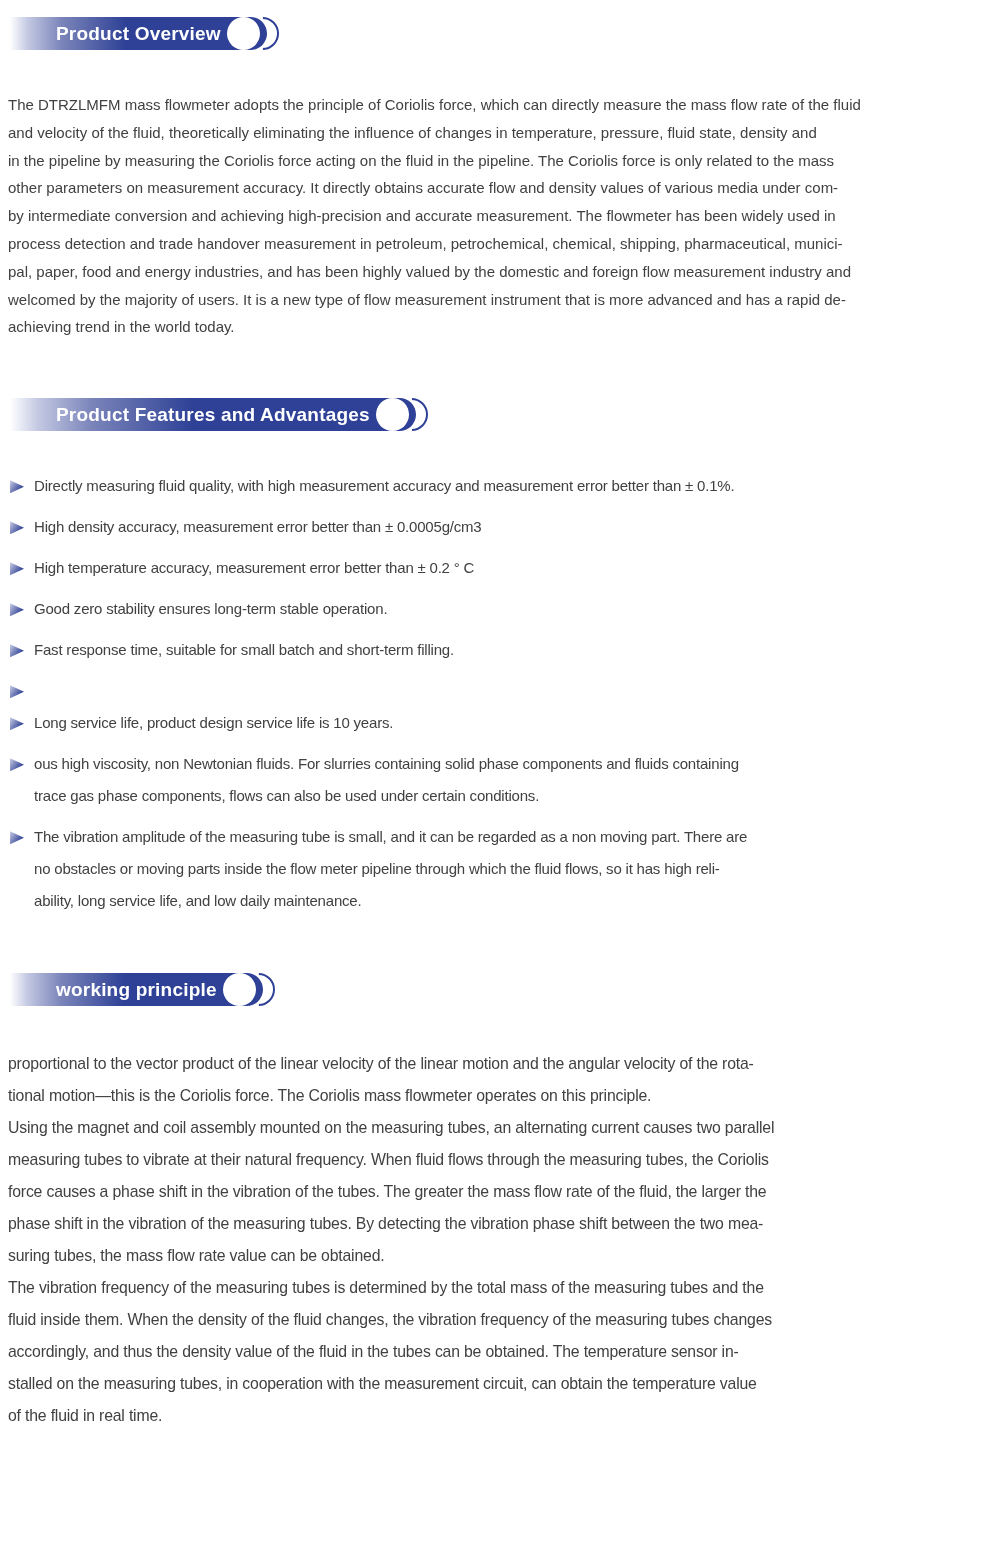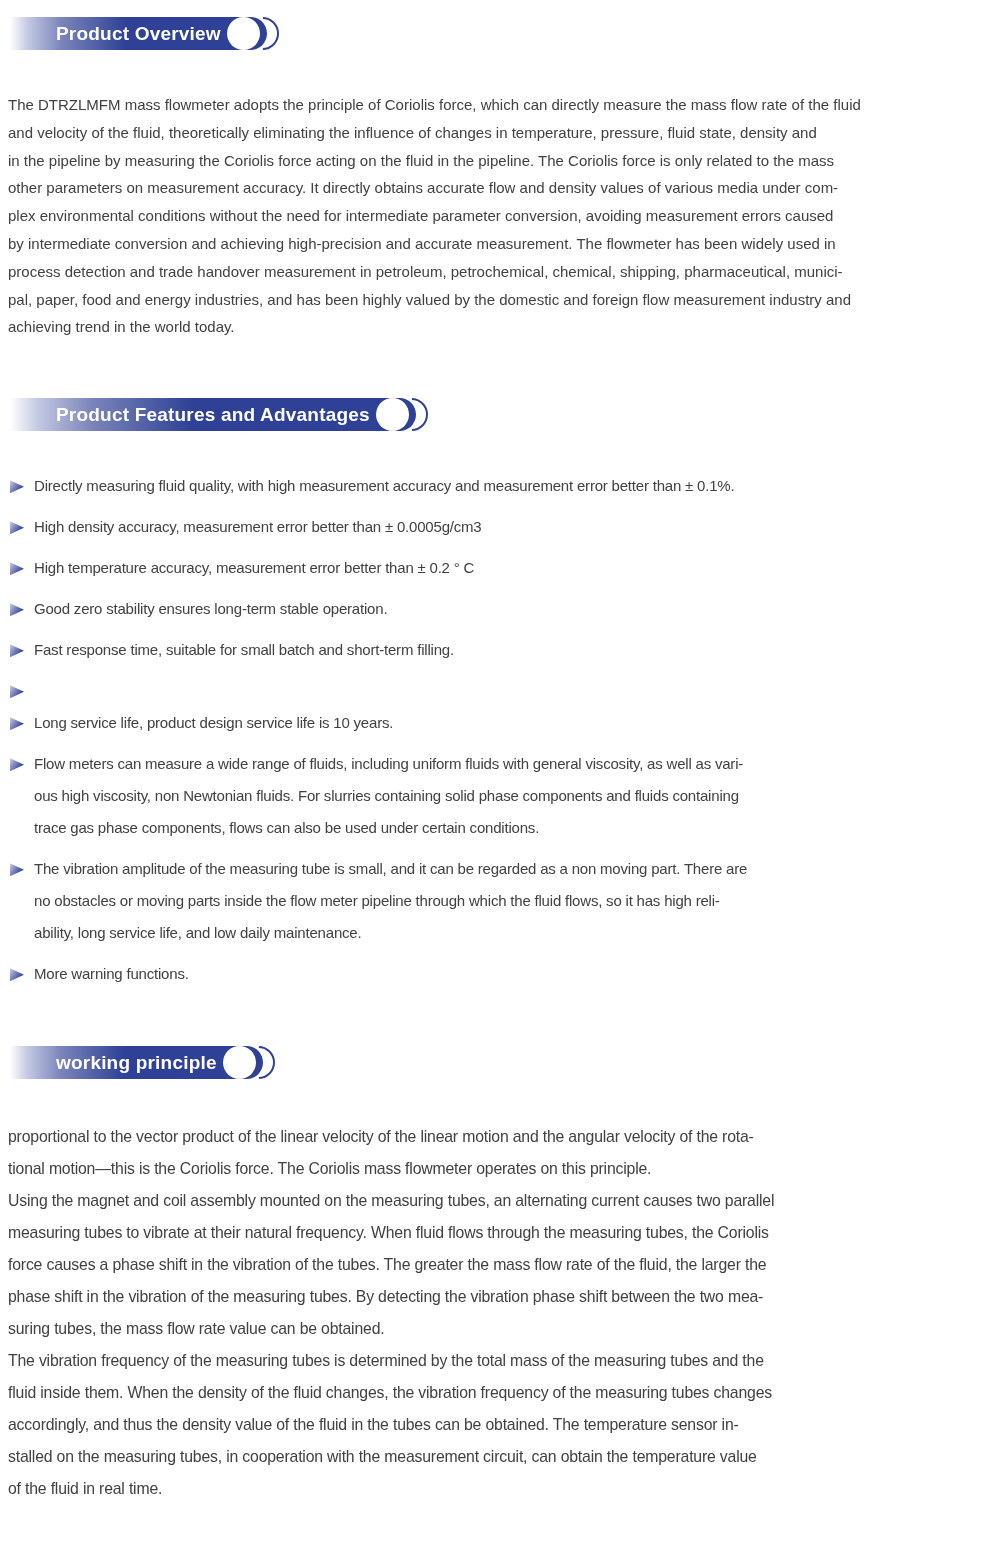--- a/index.html
+++ b/index.html
@@ -103,24 +103,24 @@
     <div class="badge badge-overview">
       <span>Product Overview</span>
       <span class="badge-arc"></span>
     </div>
   </div>
   <div class="overview-para">
       <div class="tline">The DTRZLMFM mass flowmeter adopts the principle of Coriolis force, which can directly measure the mass flow rate of the fluid</div>
       <div class="tline">and velocity of the fluid, theoretically eliminating the influence of changes in temperature, pressure, fluid state, density and</div>
       <div class="tline">in the pipeline by measuring the Coriolis force acting on the fluid in the pipeline. The Coriolis force is only related to the mass</div>
       <div class="tline">other parameters on measurement accuracy. It directly obtains accurate flow and density values of various media under com-</div>
-      <div class="tline">plex environmental conditions without the need for intermediate parameter conversion, avoiding measurement errors caused</div>
       <div class="tline">by intermediate conversion and achieving high-precision and accurate measurement. The flowmeter has been widely used in</div>
       <div class="tline">process detection and trade handover measurement in petroleum, petrochemical, chemical, shipping, pharmaceutical, munici-</div>
       <div class="tline">pal, paper, food and energy industries, and has been highly valued by the domestic and foreign flow measurement industry and</div>
+      <div class="tline">welcomed by the majority of users. It is a new type of flow measurement instrument that is more advanced and has a rapid de-</div>
       <div class="tline">achieving trend in the world today.</div>
     </div>
 
   <div>
     <div class="badge badge-features">
       <span>Product Features and Advantages</span>
       <span class="badge-arc"></span>
     </div>
   </div>
   <div class="feature-list">
@@ -159,37 +159,30 @@
       </div>
       <div class="feature-item">
         <span class="bullet"></span>
         <div class="feature-text">
           <div class="tline">Long service life, product design service life is 10 years.</div>
         </div>
       </div>
       <div class="feature-item">
         <span class="bullet"></span>
         <div class="feature-text">
-          <div class="tline">Flow meters can measure a wide range of fluids, including uniform fluids with general viscosity, as well as vari-</div>
           <div class="tline">ous high viscosity, non Newtonian fluids. For slurries containing solid phase components and fluids containing</div>
           <div class="tline">trace gas phase components, flows can also be used under certain conditions.</div>
         </div>
       </div>
       <div class="feature-item">
         <span class="bullet"></span>
         <div class="feature-text">
           <div class="tline">The vibration amplitude of the measuring tube is small, and it can be regarded as a non moving part. There are</div>
           <div class="tline">no obstacles or moving parts inside the flow meter pipeline through which the fluid flows, so it has high reli-</div>
           <div class="tline">ability, long service life, and low daily maintenance.</div>
-        </div>
-      </div>
-      <div class="feature-item">
-        <span class="bullet"></span>
-        <div class="feature-text">
-          <div class="tline">More warning functions.</div>
         </div>
       </div>
     </div>
 
   <div>
     <div class="badge badge-principle">
       <span>working principle</span>
       <span class="badge-arc"></span>
     </div>
   </div>

